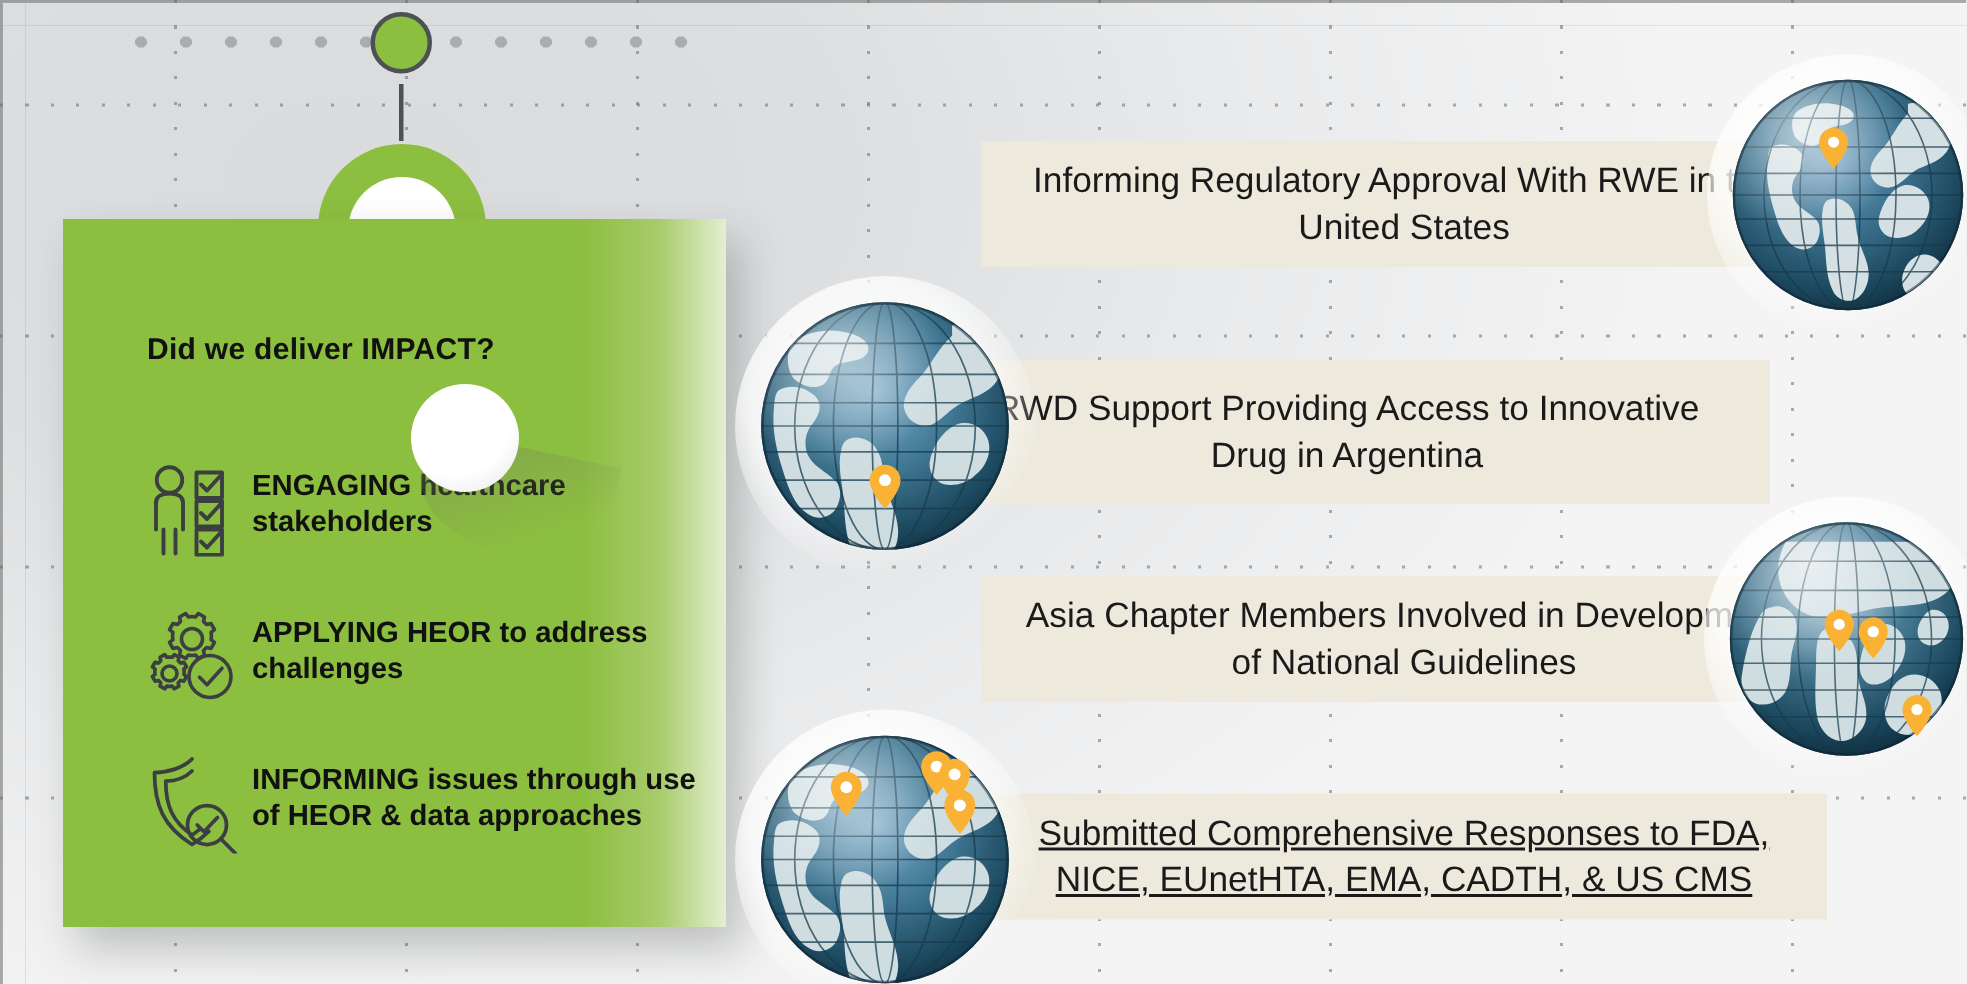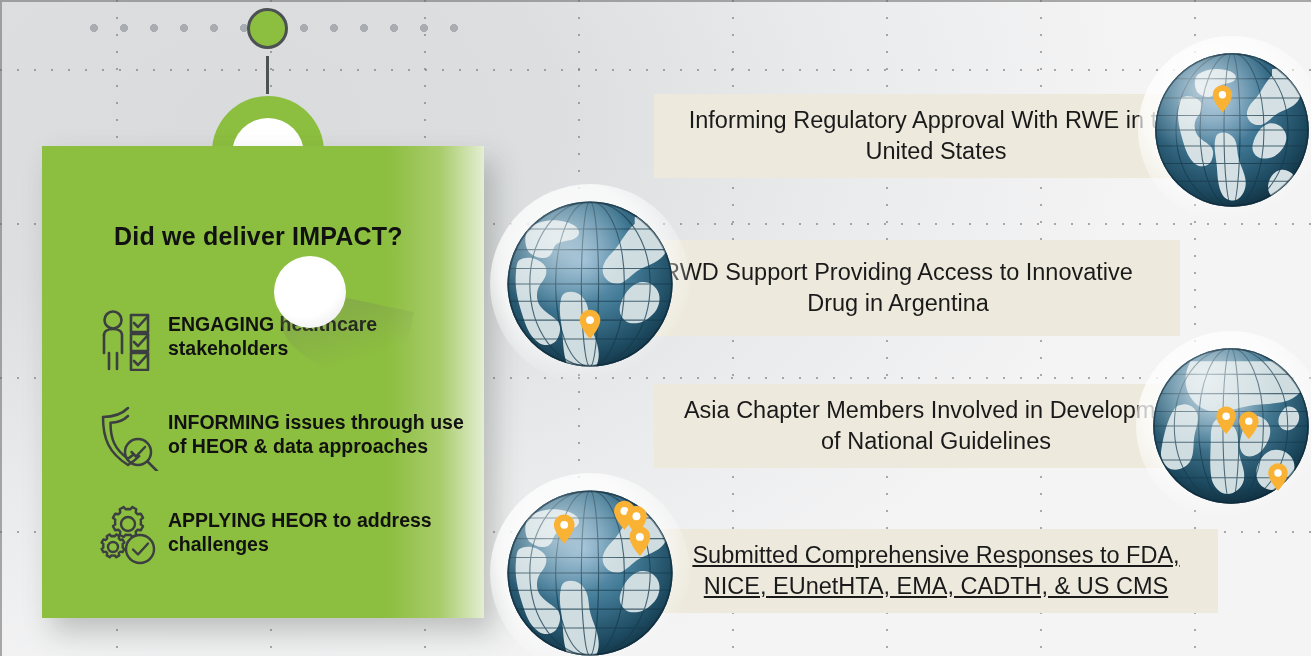--- a/index.html
+++ b/index.html
@@ -120,23 +120,23 @@
     height: 74px;
     background: linear-gradient(150deg, rgba(120,140,90,.55) 0%, rgba(140,190,63,0) 72%);
     transform: rotate(12deg);
     border-radius: 0 0 40% 60%;
     z-index: 3;
     pointer-events:none;
   }
 
   .panel-title {
     position: absolute;
-    left: 72px;
+    left: 56px;
     top: 76px;
-    font-size: 25px;
+    font-size: 20px;
     font-weight: bold;
     color: #111;
     letter-spacing: .2px;
   }
 
   .bullets {
     position: absolute;
     left: 52px;
     top: 158px;
     width: 380px;
@@ -247,43 +247,43 @@
             <path d="M36 14l4 4 10-11"></path>
             <path d="M36 33l4 4 10-11"></path>
             <path d="M36 52l4 4 10-11"></path>
           </svg>
         </div>
         <div class="bullet-text">ENGAGING healthcare stakeholders</div>
       </div>
 
       <div class="bullet">
         <div class="bullet-icon">
-          <svg width="66" height="66" viewBox="0 0 66 66" fill="none" stroke="#3b3f41" stroke-width="2.5" stroke-linecap="round" stroke-linejoin="round">
-            <path d="M30 3C24 9 14 12 5 12c0 22 6 36 25 48 4.5-2.9 8.2-5.8 11.2-8.8"></path>
-            <path d="M30 11c-4.5 4.5-11 6.7-17.5 6.7 0 16.5 4.4 27 17.5 36 1.8-1.2 3.4-2.4 4.9-3.6"></path>
-            <circle cx="40" cy="47" r="13"></circle>
-            <path d="M33.5 47l4.5 4.5 9-9.5"></path>
-            <path d="M50 57l9 9"></path>
-          </svg>
-        </div>
-        <div class="bullet-text">INFORMING issues through use of HEOR &amp; data approaches</div>
-      </div>
-
-      <div class="bullet">
-        <div class="bullet-icon">
           <svg width="66" height="62" viewBox="0 0 66 62" fill="none" stroke="#3b3f41" stroke-width="2.4" stroke-linecap="round" stroke-linejoin="round">
             <path d="M30 4l2.4.3 1.9-2.3 4 2.3-.6 3 2 2 3-.6 2.3 4-2.3 1.9.3 2.4-.3 2.4 2.3 1.9-2.3 4-3-.6-2 2 .6 3-4 2.3-1.9-2.3-2.4.3-2.4-.3-1.9 2.3-4-2.3.6-3-2-2-3 .6-2.3-4 2.3-1.9-.3-2.4.3-2.4-2.3-1.9 2.3-4 3 .6 2-2-.6-3 4-2.3 1.9 2.3z"></path>
             <circle cx="30" cy="19" r="7"></circle>
             <path d="M15 31l1.8.2 1.4-1.8 3.1 1.8-.5 2.3 1.5 1.5 2.3-.5 1.8 3.1-1.8 1.4.2 1.8-.2 1.8 1.8 1.4-1.8 3.1-2.3-.5-1.5 1.5.5 2.3-3.1 1.8-1.4-1.8-1.8.2-1.8-.2-1.4 1.8-3.1-1.8.5-2.3-1.5-1.5-2.3.5-1.8-3.1 1.8-1.4-.2-1.8.2-1.8-1.8-1.4 1.8-3.1 2.3.5 1.5-1.5-.5-2.3 3.1-1.8 1.4 1.8z"></path>
             <circle cx="15" cy="42" r="5"></circle>
             <circle cx="42" cy="44" r="14"></circle>
             <path d="M35 44.5l5 5 10-11"></path>
           </svg>
         </div>
         <div class="bullet-text">APPLYING HEOR to address challenges</div>
+      </div>
+
+      <div class="bullet">
+        <div class="bullet-icon">
+          <svg width="66" height="66" viewBox="0 0 66 66" fill="none" stroke="#3b3f41" stroke-width="2.5" stroke-linecap="round" stroke-linejoin="round">
+            <path d="M30 3C24 9 14 12 5 12c0 22 6 36 25 48 4.5-2.9 8.2-5.8 11.2-8.8"></path>
+            <path d="M30 11c-4.5 4.5-11 6.7-17.5 6.7 0 16.5 4.4 27 17.5 36 1.8-1.2 3.4-2.4 4.9-3.6"></path>
+            <circle cx="40" cy="47" r="13"></circle>
+            <path d="M33.5 47l4.5 4.5 9-9.5"></path>
+            <path d="M50 57l9 9"></path>
+          </svg>
+        </div>
+        <div class="bullet-text">INFORMING issues through use of HEOR &amp; data approaches</div>
       </div>
 
     </div>
   </div>
 
   <div class="banner" id="banner-0">Informing Regulatory Approval With RWE in the United States</div>
   <div class="banner" id="banner-1">RWD Support Providing Access to Innovative Drug in Argentina</div>
   <div class="banner" id="banner-2">Asia Chapter Members Involved in Development of National Guidelines</div>
   <div class="banner" id="banner-3">Submitted Comprehensive Responses to FDA, NICE, EUnetHTA, EMA, CADTH, &amp; US CMS</div>
 

